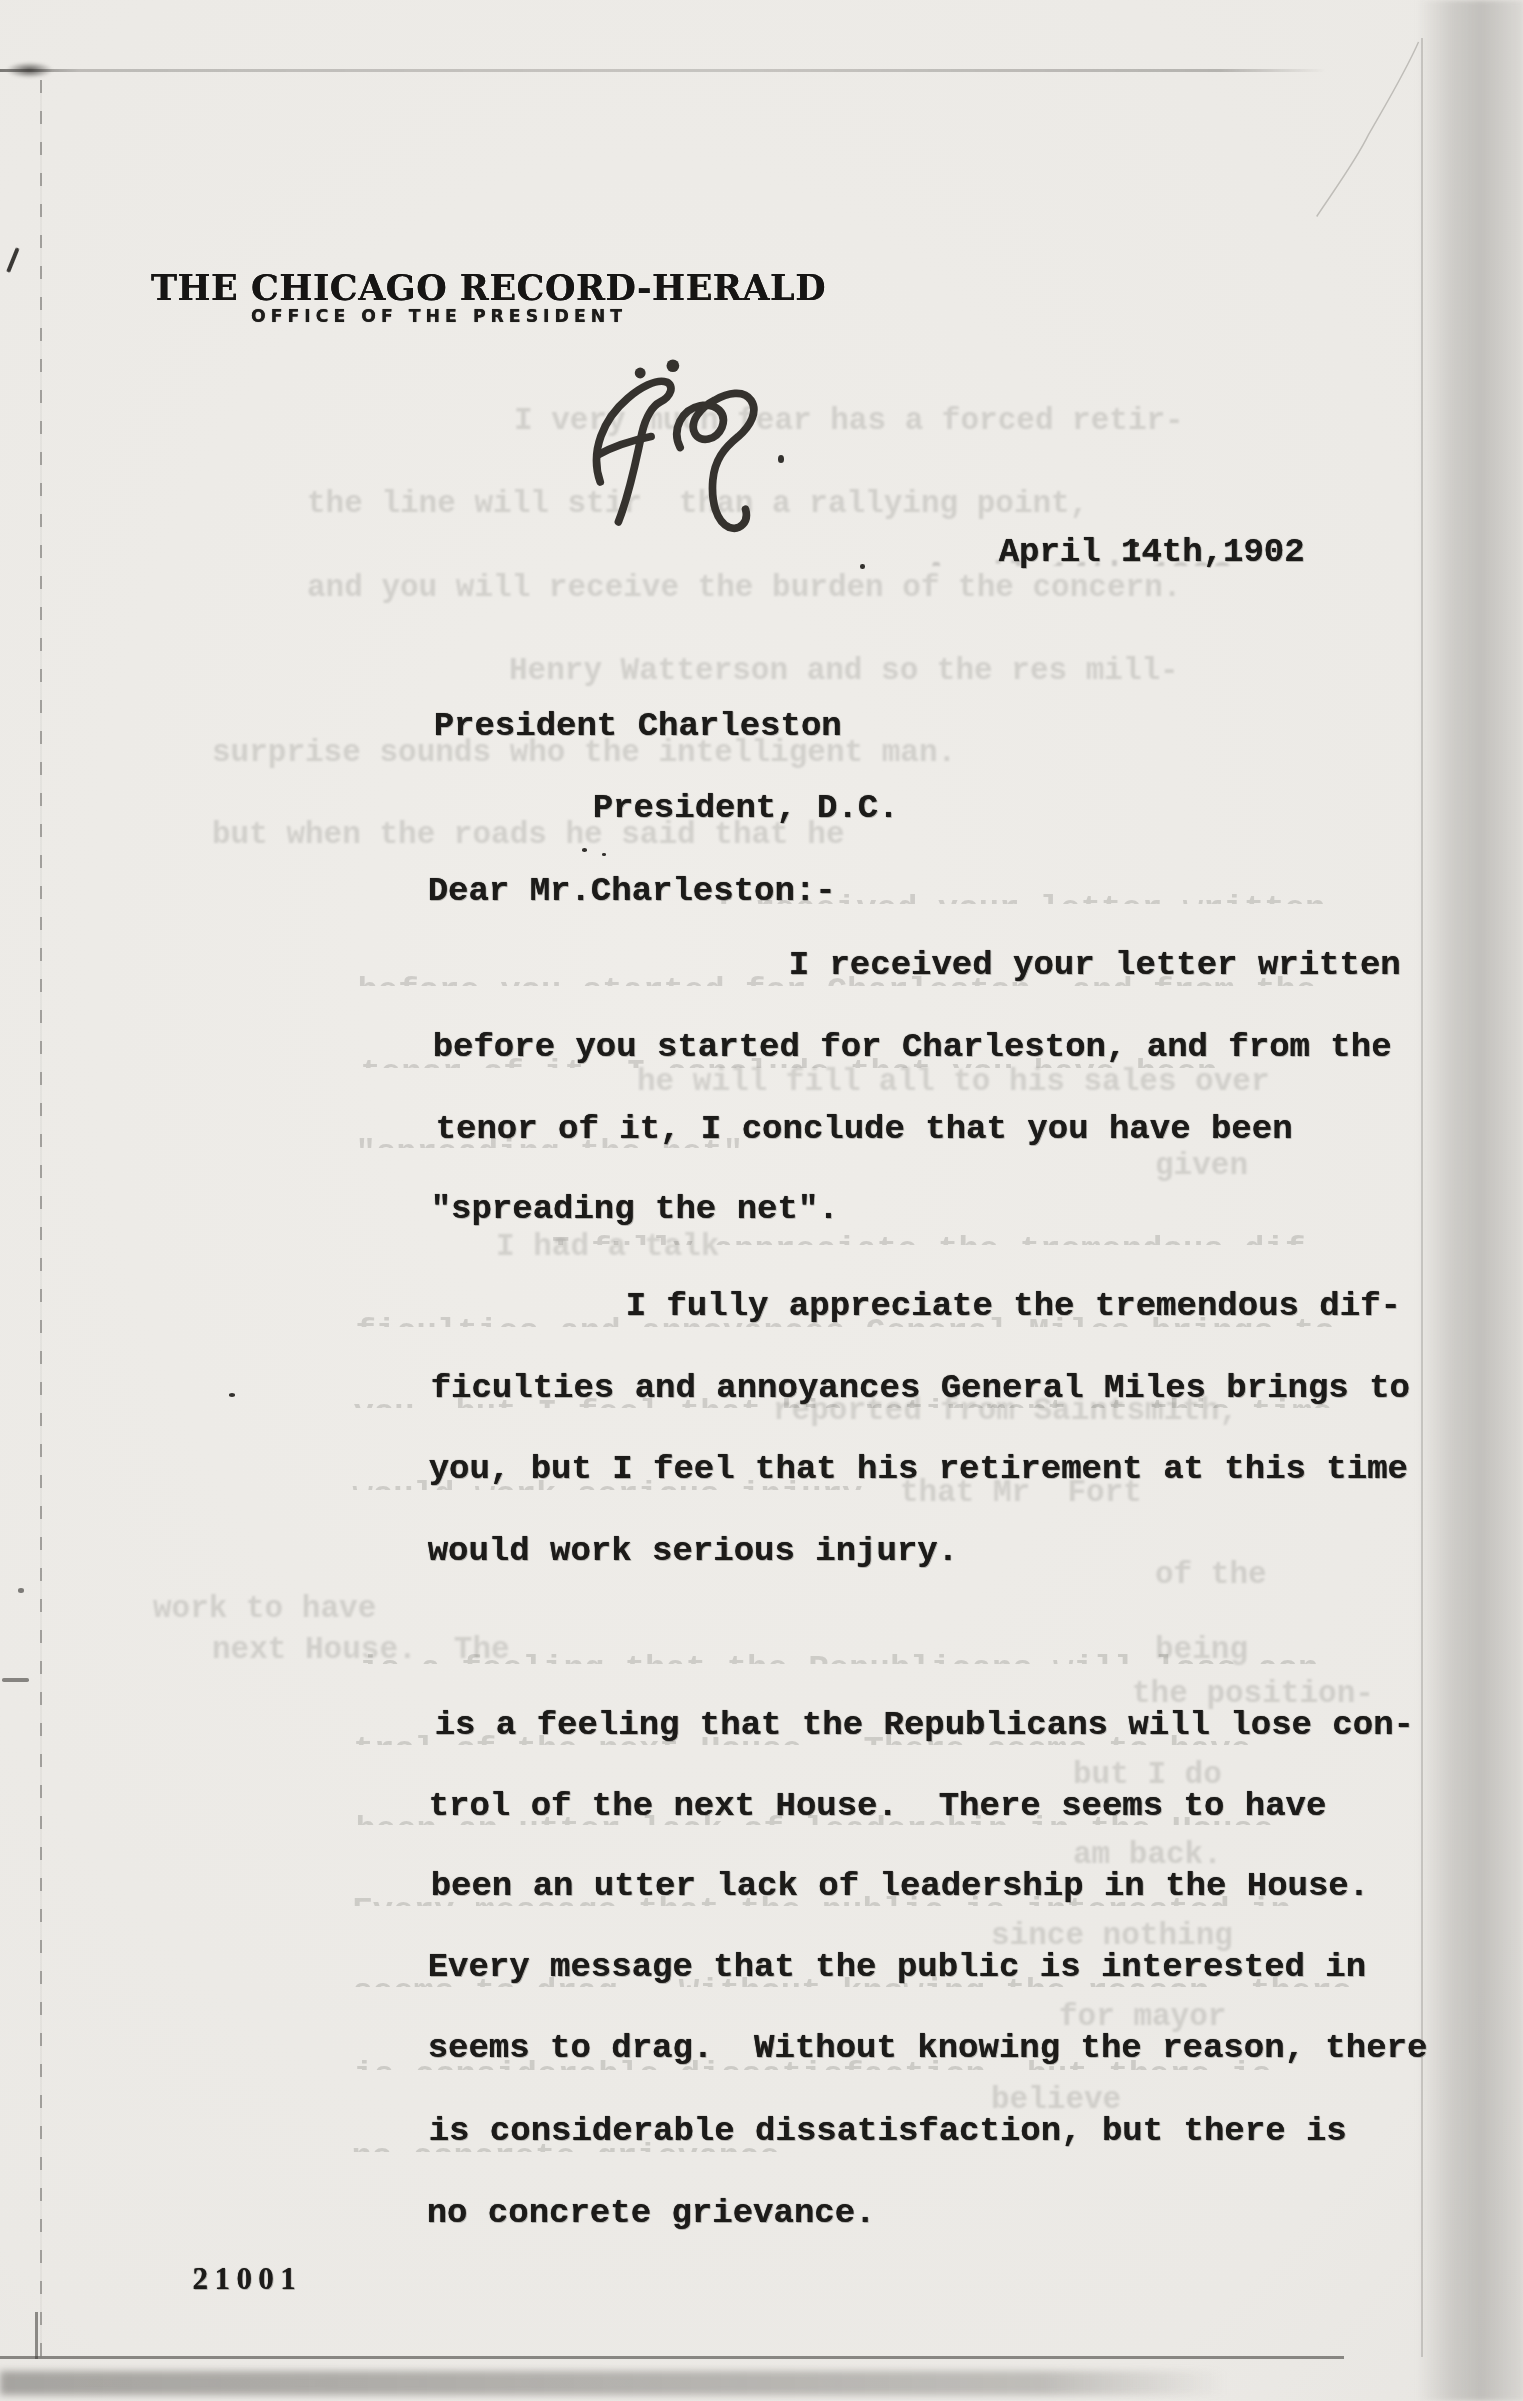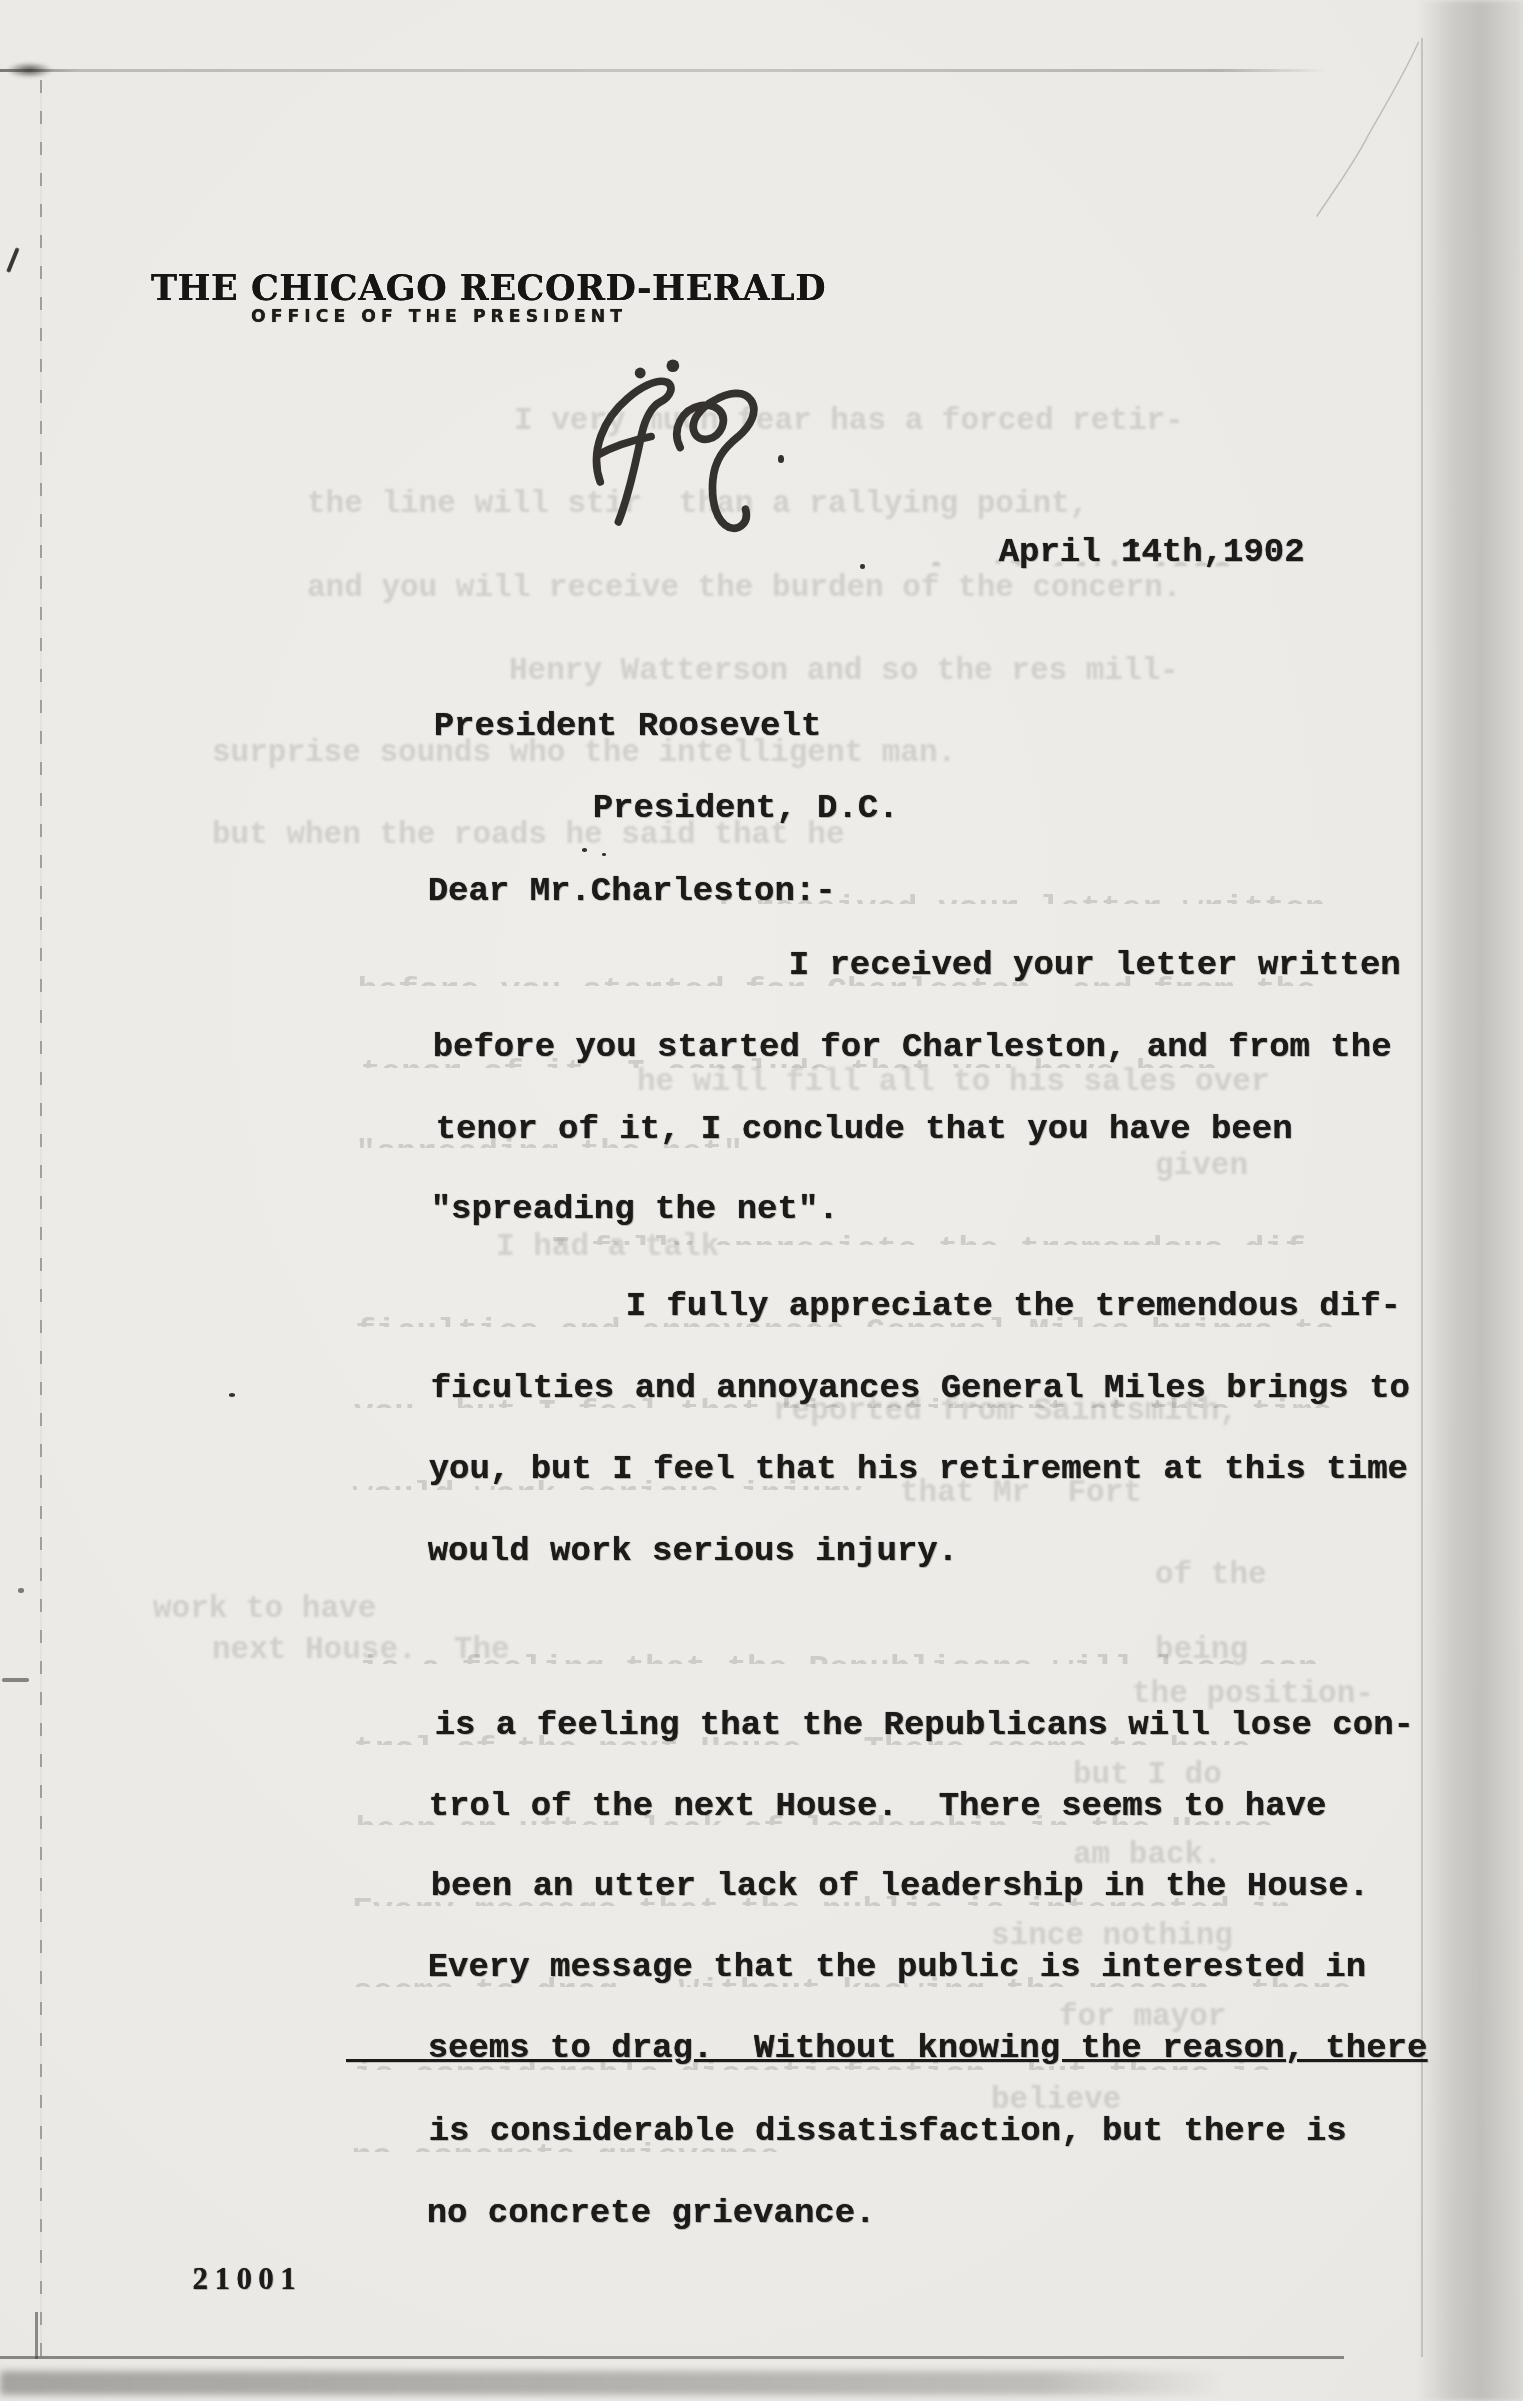--- a/index.html
+++ b/index.html
@@ -97,21 +97,21 @@
       <circle cx="110" cy="14" r="7"></circle>
     </g>
   </svg>
 
   <div class="tw" style="top:501px;left:917px;">
     <span class="txt">April 14th,1902</span>
   </div>
   <div class="echo-below" style="top:556px;left:926px;">April 14th,1902</div>
 
   <div class="tw" style="top:675px;left:352px;">
-    <span class="txt">President Roosevelt</span>
+    <span class="txt">President Charleston</span>
   </div>
   <div class="tw" style="top:757px;left:511px;">
     <span class="txt">President, D.C.</span>
   </div>
   <div class="tw" style="top:840px;left:346px;">
     <span class="txt">Dear Mr.Charleston:-</span>
   </div>
 
   <div class="tw" style="top:914px;left:707px;">
     <span class="echo">I received your letter written</span><span class="txt">I received your letter written</span></div>
@@ -130,21 +130,21 @@
   <div class="tw" style="top:1500px;left:346px;">
     <span class="echo">would work serious injury.</span><span class="txt">would work serious injury.</span></div>
   <div class="tw" style="top:1674px;left:353px;">
     <span class="echo">is a feeling that the Republicans will lose con-</span><span class="txt">is a feeling that the Republicans will lose con-</span></div>
   <div class="tw" style="top:1835px;left:349px;">
     <span class="echo">been an utter lack of leadership in the House.</span><span class="txt">been an utter lack of leadership in the House.</span></div>
   <div class="tw" style="top:1755px;left:347px;">
     <span class="echo">trol of the next House.  There seems to have</span><span class="txt">trol of the next House.  There seems to have</span></div>
   <div class="tw" style="top:1916px;left:346px;">
     <span class="echo">Every message that the public is interested in</span><span class="txt">Every message that the public is interested in</span></div>
-  <div class="tw" style="top:1997px;left:346px;text-decoration:underline;">
+  <div class="tw" style="top:1997px;left:346px;">
     <span class="echo">seems to drag.  Without knowing the reason, there</span><span class="txt">seems to drag.  Without knowing the reason, there</span></div>
   <div class="tw" style="top:2080px;left:347px;">
     <span class="echo">is considerable dissatisfaction, but there is</span><span class="txt">is considerable dissatisfaction, but there is</span></div>
   <div class="tw" style="top:2162px;left:345px;">
     <span class="echo">no concrete grievance.</span><span class="txt">no concrete grievance.</span></div>
 
   <div class="tw footer-num" style="top:2232px;left:136px;font-family:Liberation Serif, serif;">
     <span class="txt">21001</span>
   </div>
 

